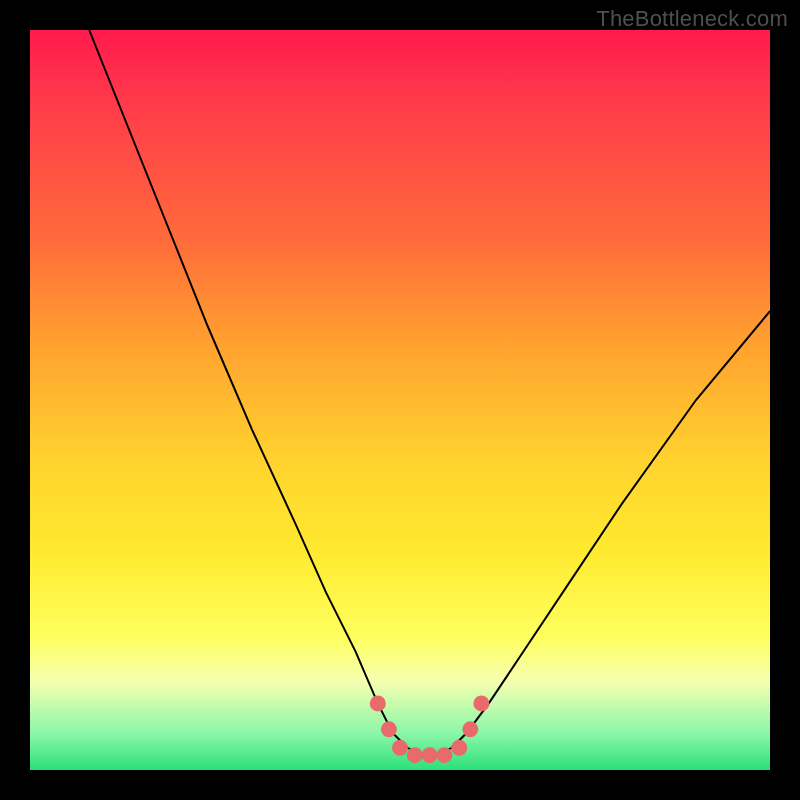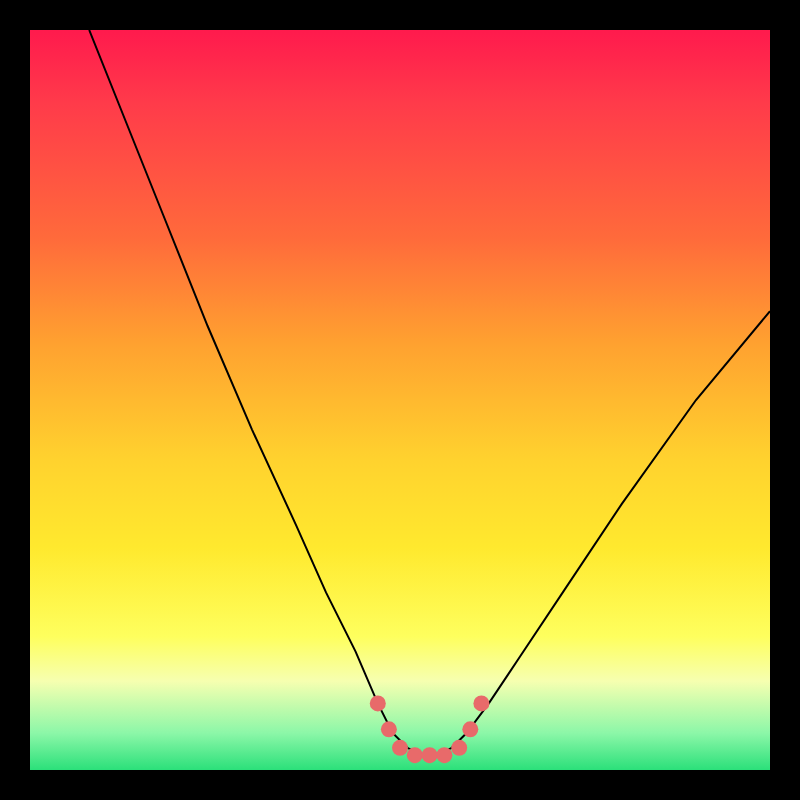--- a/index.html
+++ b/index.html
@@ -77,13 +77,14 @@
           <circle cx="370.0" cy="717.8" r="8" class="dot"></circle>
           <circle cx="384.8" cy="725.2" r="8" class="dot"></circle>
           <circle cx="399.6" cy="725.2" r="8" class="dot"></circle>
           <circle cx="414.4" cy="725.2" r="8" class="dot"></circle>
           <circle cx="429.2" cy="717.8" r="8" class="dot"></circle>
           <circle cx="440.3" cy="699.3" r="8" class="dot"></circle>
           <circle cx="451.4" cy="673.4" r="8" class="dot"></circle>
         </g>
     </svg>
   </div>
+  <div class="watermark">TheBottleneck.com</div>
 </div>
 
 </body></html>

